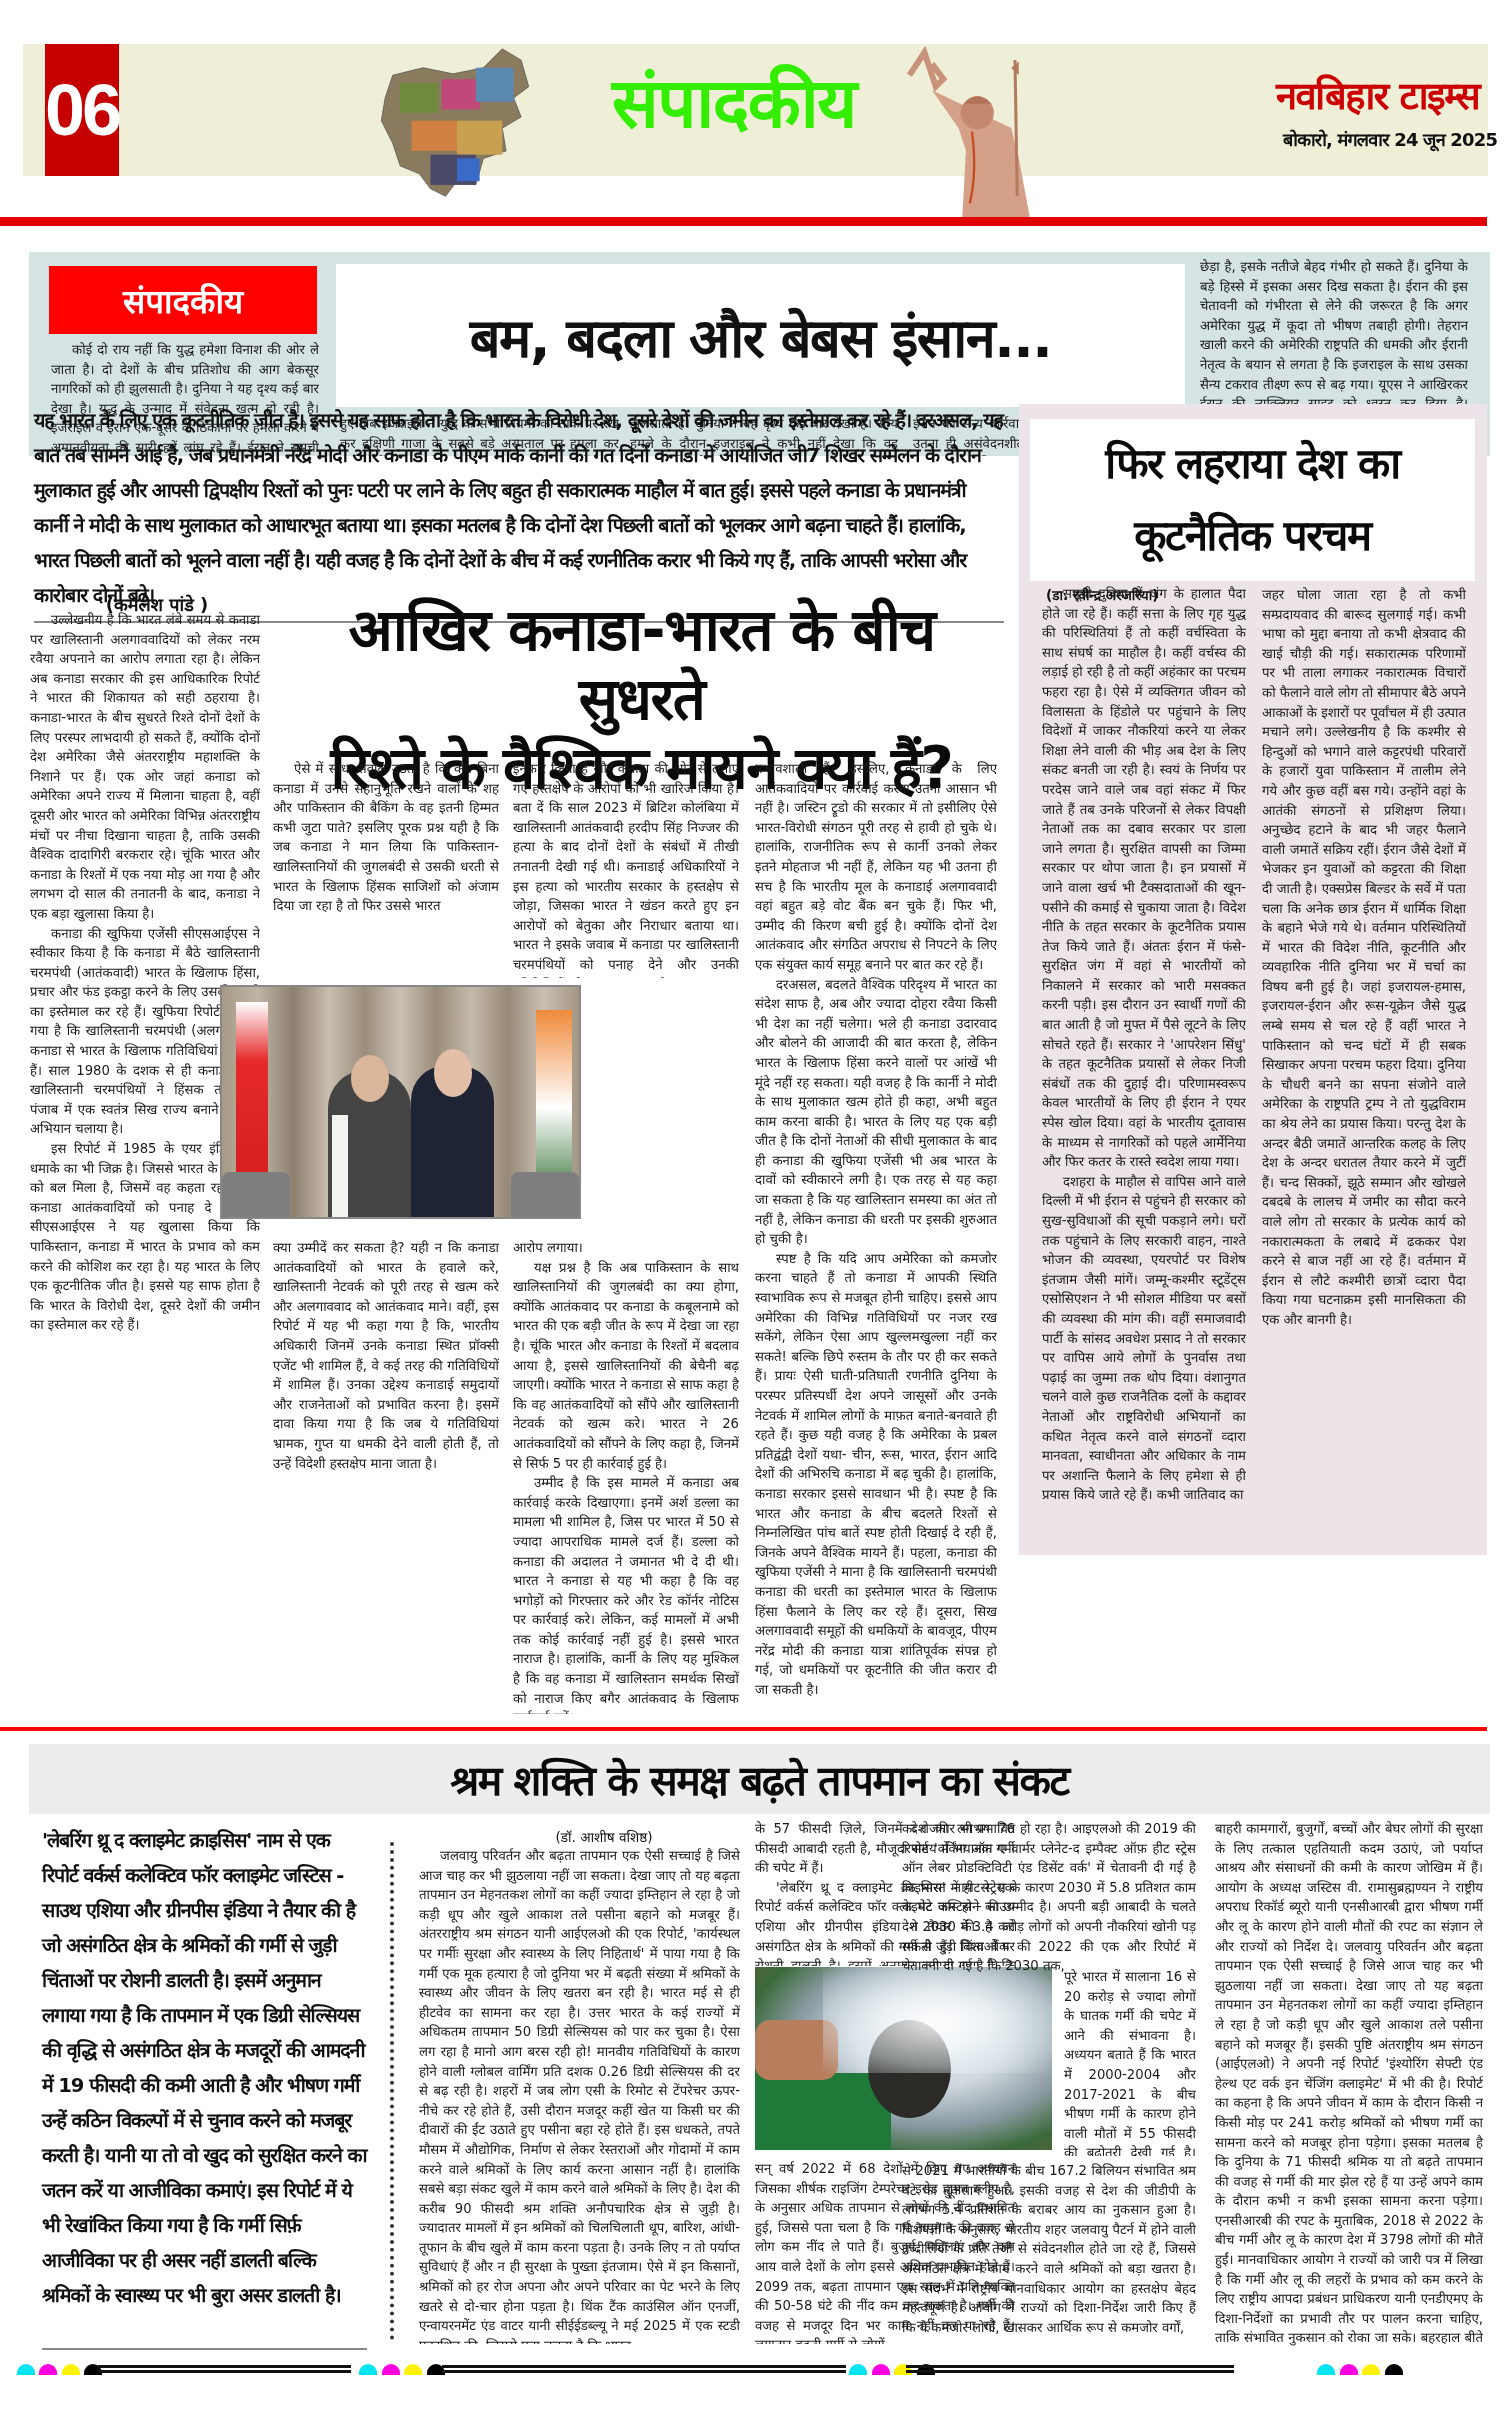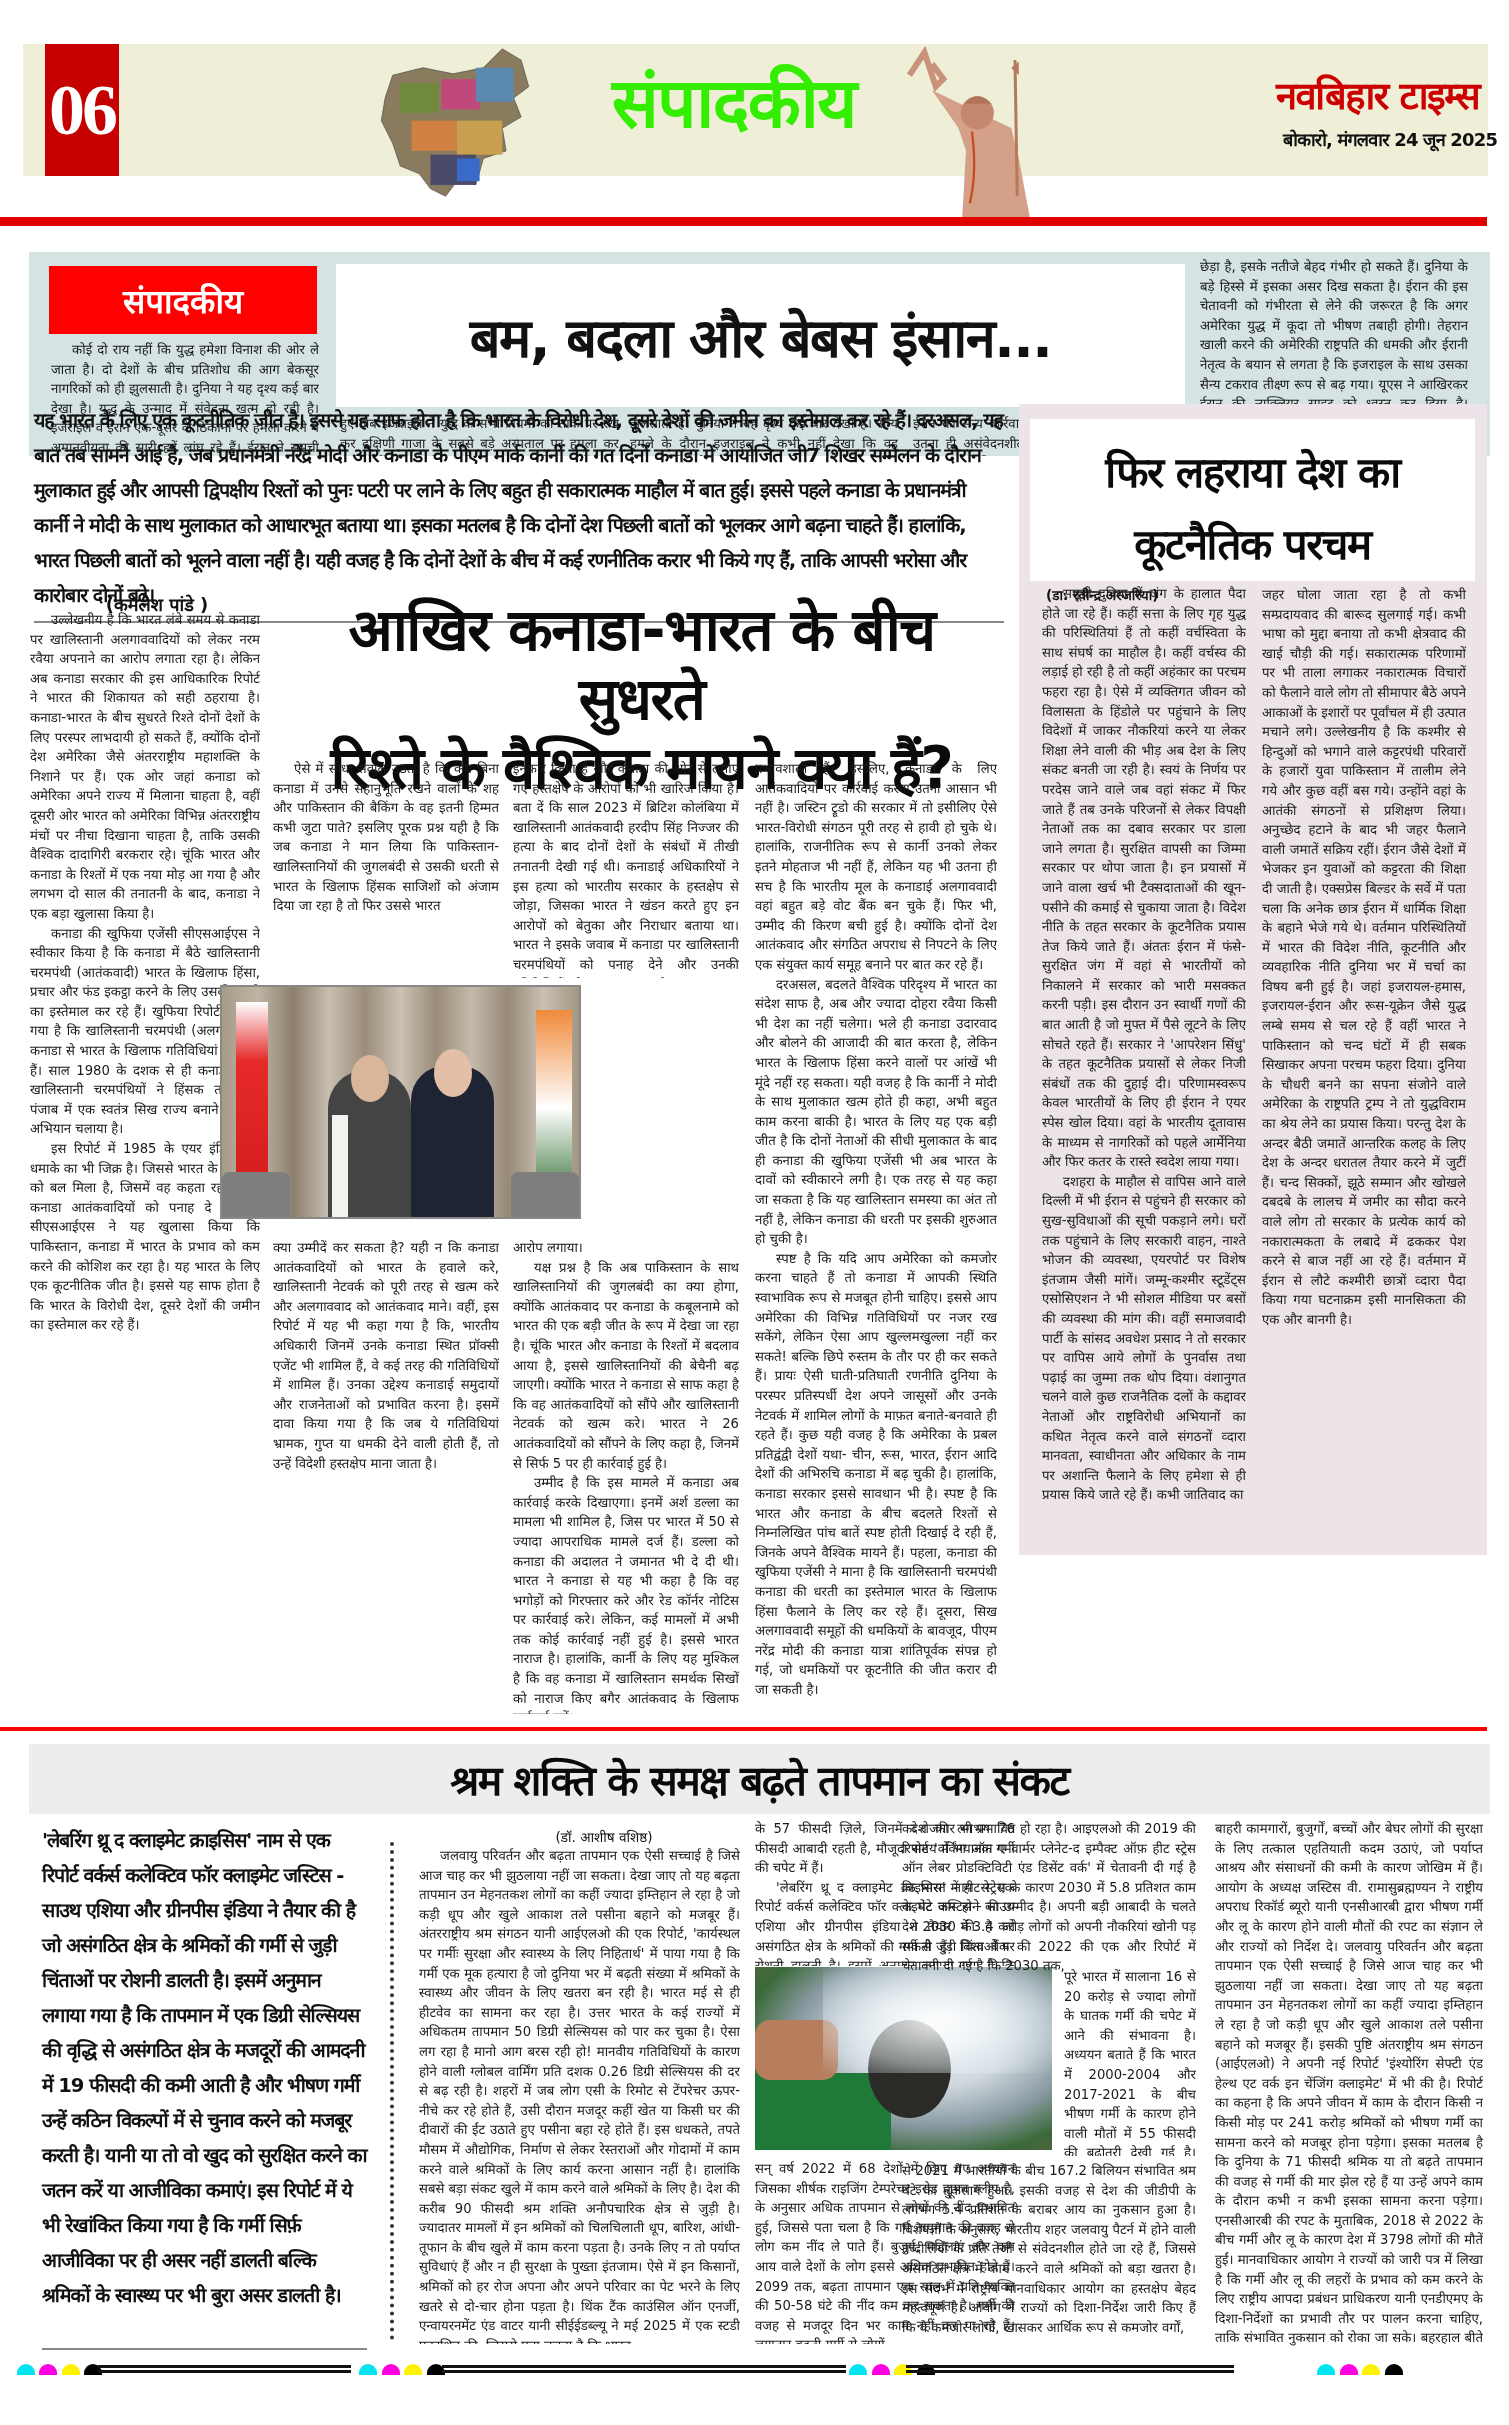--- a/index.html
+++ b/index.html
@@ -2,21 +2,21 @@
 <html style="font-size:12px"><head>
 <meta charset="utf-8">
 <style>
   * { box-sizing: border-box; margin: 0; padding: 0; }
   html, body { width: 1510px; height: 2426px; background: #ffffff; overflow: hidden; }
   body { font-family: "DejaVu Sans", "Liberation Sans", sans-serif; color: #111; position: relative; }
   .abs { position: absolute; }
 
   
   .masthead { left: 22.6px; top: 44px; width: 1465px; height: 132px; background: #efeed6; }
-  .page-num { left: 45px; top: 44px; width: 74px; height: 132px; background: #c40000; color: #fff; font-family: Liberation Serif, serif; font-weight: bold; font-size: 72px; display: flex; align-items: center; justify-content: center; letter-spacing: -3px; }
+  .page-num { left: 45px; top: 44px; width: 74px; height: 132px; background: #c40000; color: #fff; font-family: Liberation Sans, sans-serif; font-weight: bold; font-size: 72px; display: flex; align-items: center; justify-content: center; letter-spacing: -3px; }
   .section-title { left: 612px; top: 53px; font-family: "DejaVu Sans", sans-serif; font-weight: bold; font-size: 69px; color: #33ee00; letter-spacing: -1.5px; }
   .map-graphic { left: 370px; top: 45px; width: 189px; height: 174px; }
   .statue-graphic { left: 898px; top: 45px; width: 151px; height: 181px; }
   .paper-name { left: 1276px; top: 68px; font-weight: bold; font-size: 38px; color: #cc0000; letter-spacing: -1.5px; }
   .paper-date { left: 1283px; top: 127px; font-size: 18px; font-weight: bold; color: #111; letter-spacing: -0.8px; }
   .red-rule { left: 0; top: 217px; width: 1487px; height: 9px; background: #e00000; }
 
   
   .editorial-box { left: 29px; top: 252px; width: 1461px; height: 204px; background: #d5e3e3; }
   .editorial-label { left: 49px; top: 266px; width: 268px; height: 68px; background: #ff0000; color: #fff; font-weight: bold; font-size: 33px; display: flex; align-items: center; justify-content: center; }
@@ -26,21 +26,21 @@
   .col-text p { text-indent: 1.6em; }
   .col-text p.noindent { text-indent: 0; }
 
   
   .blurb { left: 34px; top: 403px; width: 970px; font-weight: bold; font-size: 19.6px; line-height: 35px; letter-spacing: -1.1px; color: #111; }
   .blurb-rule { left: 34px; top: 621px; width: 970px; height: 1.5px; background: #888; }
 
   
   .right-box { left: 1019px; top: 404px; width: 468px; height: 1151px; background: #ede4ea; }
   .right-headline-bg { left: 1030px; top: 419px; width: 445px; height: 162px; background: #fff; }
-  .right-headline { left: 1030px; top: 419px; width: 445px; height: 162px; display: flex; align-items: flex-end; justify-content: center; text-align: center; font-weight: bold; font-size: 42px; line-height: 72px; color: #0a0a0a; letter-spacing: -1.5px; }
+  .right-headline { left: 1030px; top: 419px; width: 445px; height: 162px; display: flex; align-items: center; justify-content: center; text-align: center; font-weight: bold; font-size: 42px; line-height: 72px; color: #0a0a0a; letter-spacing: -1.5px; }
   .right-author { left: 1046px; top: 585px; font-size: 13.6px; font-weight: bold; }
 
   
   .canada-author { left: 42px; top: 592px; width: 230px; text-align: center; font-size: 18px; font-weight: bold; }
   .canada-headline { left: 279px; top: 596px; width: 725px; text-align: center; font-weight: bold; font-size: 58px; line-height: 69px; letter-spacing: -1.5px; color: #0a0a0a; }
   .photo { left: 220px; top: 985px; width: 361px; height: 234px; background: linear-gradient(90deg,#a79a87 0%,#bfb5a5 10%,#8d7f6e 20%,#c8beb0 30%,#9b8d7b 40%,#cbc1b4 50%,#9a8c79 60%,#c4baac 70%,#978977 80%,#c9bfb2 90%,#a39684 100%); border: 2.3px solid #888; overflow: hidden; }
   .flag-canada { position: absolute; left: 13.6px; top: 15px; width: 32px; height: 196px; background: linear-gradient(180deg,#ffffff 0%,#e62a2a 30%,#d41c1c 100%); }
   .flag-india { position: absolute; right: 7.5px; top: 22.6px; width: 36px; height: 196px; background: linear-gradient(180deg,#f08a3a 0%,#fff 50%,#2a6a2a 100%); }
   .person-left { position: absolute; left: 106px; top: 83px; width: 83px; height: 151px; background: #444; border-radius: 38px 38px 0 0; }
   .person-left .face { position: absolute; left: 22.6px; top: -15px; width: 38px; height: 47px; background: #d9b59a; border-radius: 50%; }

